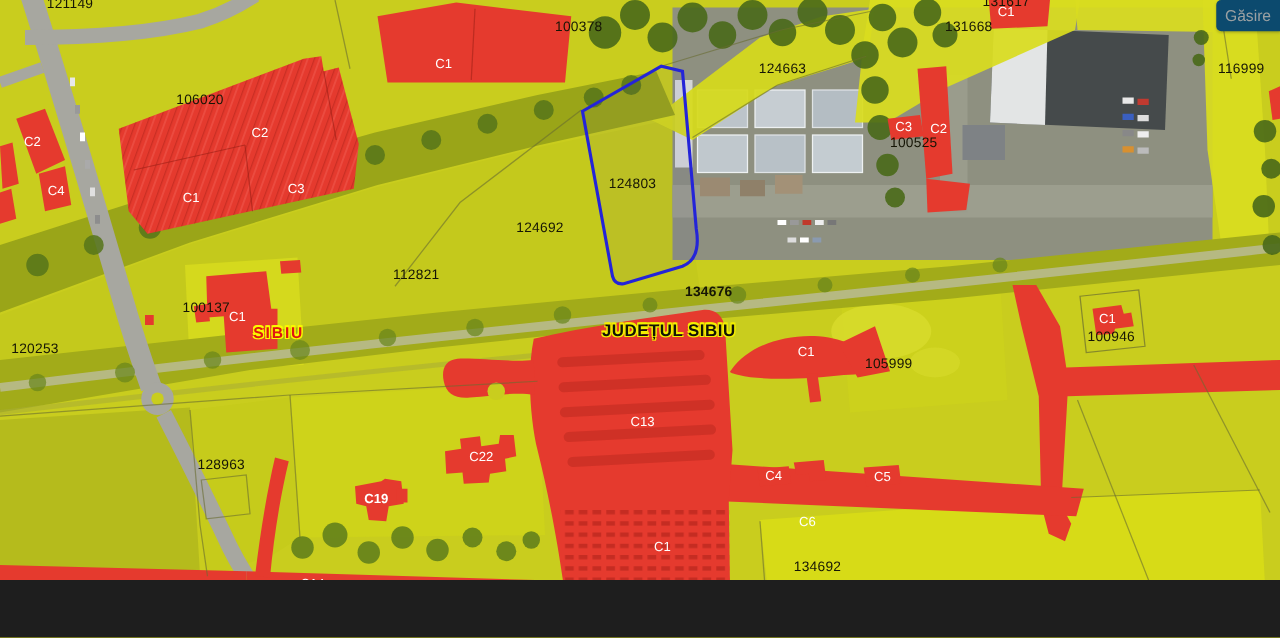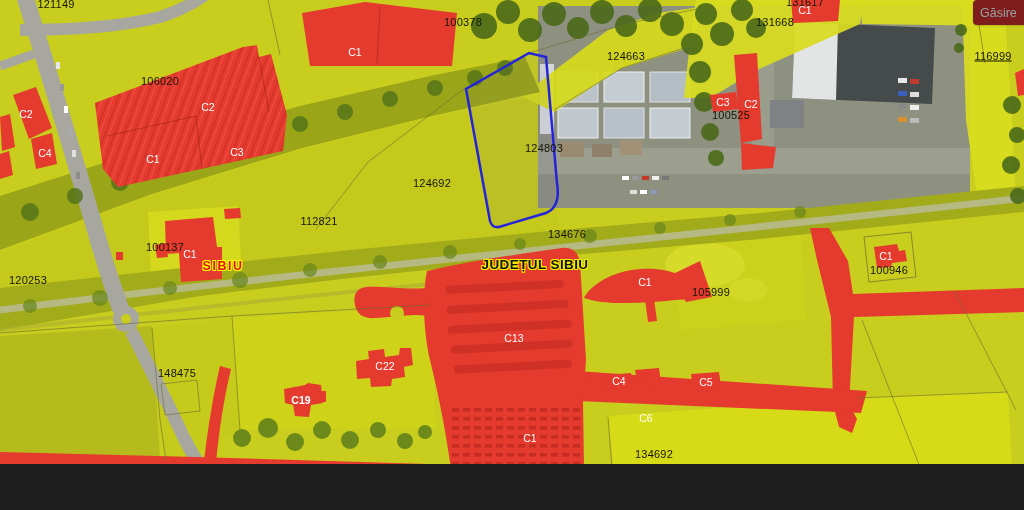--- a/index.html
+++ b/index.html
@@ -18,21 +18,21 @@
     text-shadow:-1px -1px 0 #fafa00,1px -1px 0 #fafa00,-1px 1px 0 #fafa00,1px 1px 0 #fafa00,0 -1px 0 #fafa00,0 1px 0 #fafa00;
     margin-left:17px;
   }
   .county-label{
     position:absolute;left:535px;top:264px;transform:translate(-50%,-50%);z-index:6;
     font-weight:bold;font-size:13.5px;letter-spacing:.4px;color:#141405;white-space:nowrap;
     text-shadow:-1px -1px 0 #f3ef00,1px -1px 0 #f3ef00,-1px 1px 0 #f3ef00,1px 1px 0 #f3ef00,0 -1px 0 #f3ef00,0 1px 0 #f3ef00;
   }
   .find-box{
     position:absolute;top:0;right:0;z-index:7;height:25px;min-width:40px;
-    background:#7f1d1d;border-radius:4px 0 0 4px;box-shadow:0 1px 2px rgba(0,0,0,.18);
+    background:#0c4a6e;border-radius:4px 0 0 4px;box-shadow:0 1px 2px rgba(0,0,0,.18);
     display:flex;align-items:center;padding:0 4px 0 7px;
     color:#9aa0a2;font-size:12.5px;
   }
 </style>
 </head>
 <body>
 
 <div class="screen">
 
   <svg width="1024" height="510" viewBox="0 0 1024 510">
@@ -282,33 +282,33 @@
     </g>
 
     <path d="M490,221 L466,89 L529,53 L546,57 L557,183 Q561,207 546,213 L499,227 Q492,228 490,221 Z" fill="rgba(30,30,200,0.05)" stroke="#2424d8" stroke-width="2.5"></path>
   </svg>
 
   <div id="labels-layer">
       <span class="map-label parcel" style="left: 56px; top: 4px;">121149</span>
       <span class="map-label parcel" style="left: 463px; top: 22px;">100378</span>
       <span class="map-label parcel" style="left: 160px; top: 81px;">106020</span>
       <span class="map-label parcel" style="left: 582px; top: 56px; margin-left: 44px;">124663</span>
-      <span class="map-label parcel" style="left: 544px; top: 148px;">124803</span>
+      <span class="map-label parcel" style="left: 506px; top: 148px;">124803</span>
       <span class="map-label parcel" style="left: 432px; top: 183px;">124692</span>
-      <span class="map-label parcel" style="left: 319px; top: 221px; text-align: center;">112821</span>
-      <span class="map-label parcel" style="left: 567px; top: 234px;">134676</span>
+      <span class="map-label parcel" style="left: 333px; top: 221px; text-align: center;">112821</span>
+      <span class="map-label parcel" style="left: 567px; top: 234px; font-weight: bold;">134676</span>
       <span class="map-label parcel" style="left: 775px; top: 22px; text-align: right;">131668</span>
       <span class="map-label parcel" style="left: 805px; top: 2px;">131617</span>
       <span class="map-label parcel" style="left: 731px; top: 115px;">100525</span>
-      <span class="map-label parcel" style="left: 993px; top: 56px; text-decoration: underline;">116999</span>
+      <span class="map-label parcel" style="left: 993px; top: 56px;">116999</span>
       <span class="map-label parcel" style="left: 889px; top: 270px;">100946</span>
       <span class="map-label parcel" style="left: 711px; top: 292px;">105999</span>
       <span class="map-label parcel" style="left: 165px; top: 247px;">100137</span>
       <span class="map-label parcel" style="left: 28px; top: 280px; text-align: right;">120253</span>
-      <span class="map-label parcel" style="left: 177px; top: 373px;">148475</span>
+      <span class="map-label parcel" style="left: 177px; top: 373px;">128963</span>
       <span class="map-label parcel" style="left: 654px; top: 454px;">134692</span>
       <span class="map-label construction" style="left: 355px; top: 52px;">C1</span>
       <span class="map-label construction" style="left: 208px; top: 107px;">C2</span>
       <span class="map-label construction" style="left: 153px; top: 159px;">C1</span>
       <span class="map-label construction" style="left: 237px; top: 152px;">C3</span>
       <span class="map-label construction" style="left: 26px; top: 114px;">C2</span>
       <span class="map-label construction" style="left: 45px; top: 153px;">C4</span>
       <span class="map-label construction" style="left: 723px; top: 102px;">C3</span>
       <span class="map-label construction" style="left: 751px; top: 104px;">C2</span>
       <span class="map-label construction" style="left: 805px; top: 10px;">C1</span>

